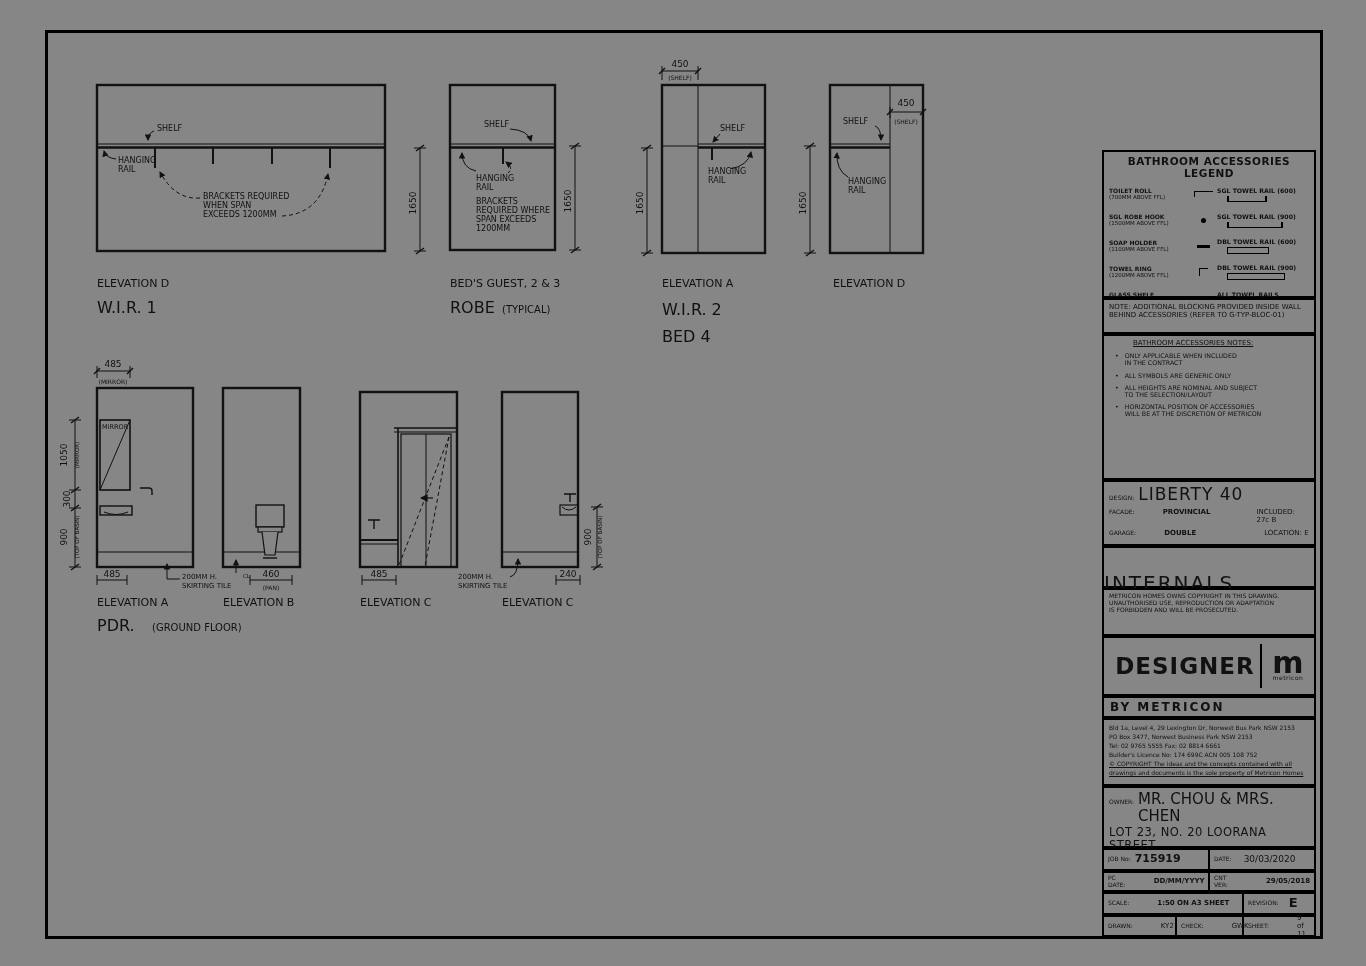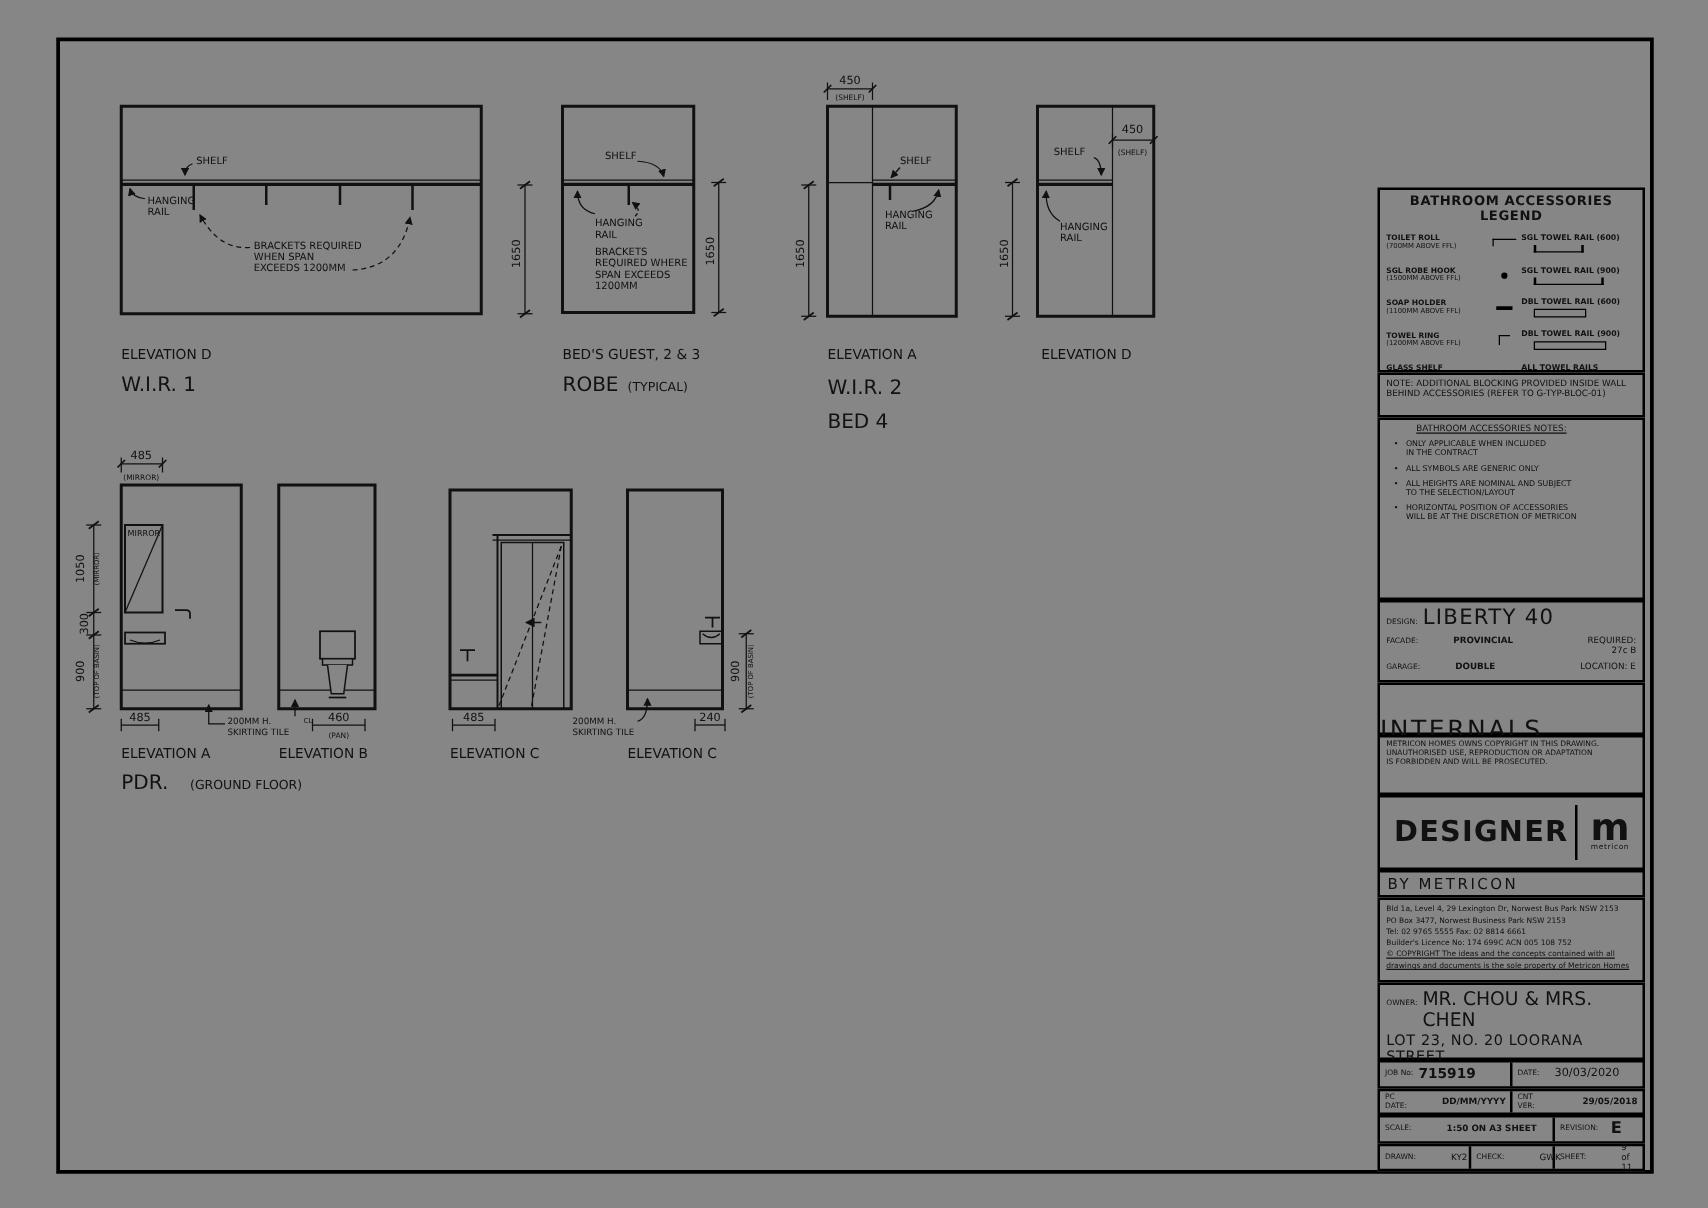--- a/index.html
+++ b/index.html
@@ -36,21 +36,21 @@
   
   .kv{display:flex;align-items:baseline;gap:4px;}
   .big-design{font-size:17px;letter-spacing:1px;}
   .internals{font-size:20px;text-align:left;letter-spacing:2px;padding-top:24px;}
   .designer-wrap{display:flex;align-items:center;height:100%;}
   .designer-word{font-size:23px;font-weight:bold;letter-spacing:1px;padding-left:6px;flex:1;text-align:center;}
   .designer-div{width:2px;background:#000;height:44px;}
   .mlogo{width:52px;text-align:center;}
   .mlogo .m{font-size:30px;font-weight:900;line-height:.8;}
   .mlogo .sub{font-size:6px;letter-spacing:.5px;}
-  .byline{font-size:12px;font-weight:normal;letter-spacing:2px;padding:3px 0 0 6px;}
+  .byline{font-size:12px;font-weight:bold;letter-spacing:2px;padding:3px 0 0 6px;}
   .addr{font-size:6px;line-height:1.5;}
   .owner-name{font-size:15px;font-weight:normal;}
   .owner-ln{font-size:11.5px;letter-spacing:.5px;}
   .cellrow{display:flex;height:100%;}
   .cell{flex:none;border-right:2px solid #000;display:flex;align-items:center;gap:4px;padding:0 4px;box-sizing:border-box;}
   .cell:last-child{border-right:none;flex:1;}
   .val-b{font-size:11px;font-weight:bold;}
   .rev{font-size:13px;font-weight:bold;}
 </style>
 </head>
@@ -397,30 +397,30 @@
 TO THE SELECTION/LAYOUT</span>
         </div>
       <div class="note-item">
           <span>•</span>
           <span class="txt">HORIZONTAL POSITION OF ACCESSORIES
 WILL BE AT THE DISCRETION OF METRICON</span>
         </div>
     </div>
   </div>
 
-  <div class="tb" style="top:480px;height:66px;text-align:right;">
+  <div class="tb" style="top:480px;height:66px;">
     <div class="pad">
       <div class="kv">
           <span class="tiny">DESIGN:</span>
           <span class="big-design">LIBERTY 40</span>
         </div>
       <div class="kv" style="margin-top:3px;">
         <span class="tiny">FACADE:</span>
         <span class="sm" style="font-weight:bold">PROVINCIAL</span>
-        <span class="sm" style="margin-left:18px;">REQUIRED: 27c B</span>
+        <span class="sm" style="margin-left:18px;">INCLUDED: 27c B</span>
       </div>
       <div class="kv" style="margin-top:5px;">
         <span class="tiny">GARAGE:</span>
         <span class="sm" style="font-weight:bold">DOUBLE</span>
         <span class="sm" style="margin-left:40px;">LOCATION: E</span>
       </div>
     </div>
   </div>
 
   <div class="tb" style="top:546px;height:42px;">

